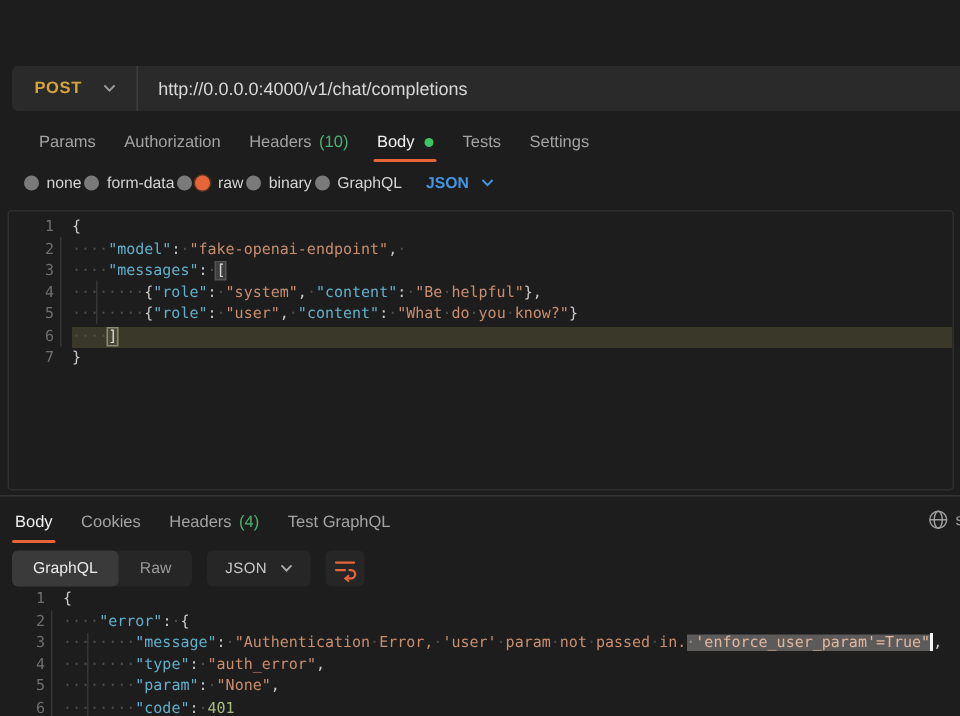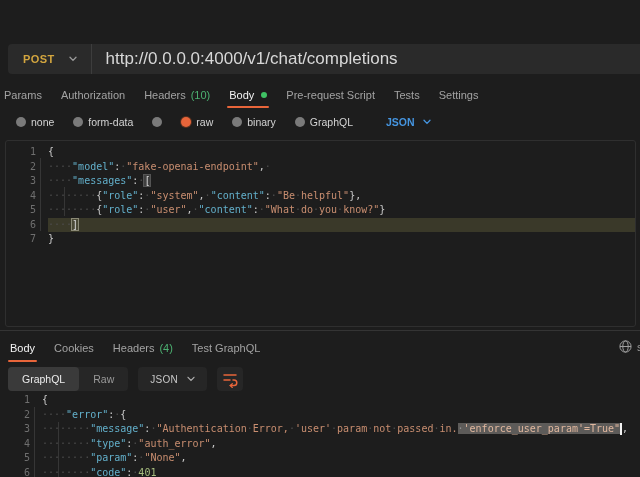--- a/index.html
+++ b/index.html
@@ -9,30 +9,30 @@
     background:#1d1d1d; font-family:"Liberation Sans", sans-serif; color:#d6d6d6;margin-top:36px;
   }
   
   .url-bar{
     position:absolute; top:8px; left:8px; right:-6px; height:30px;
     background:#2a2a2a; border-radius:4px; display:flex; align-items:center;
   }
   .method{ display:flex; align-items:center; gap:14px; padding:0 14px 0 15px; cursor:pointer; height:100%; }
   .method-label{ color:#d2a53f; font-weight:bold; font-size:11px; letter-spacing:.4px; }
   .vdiv{ width:1px; height:30px; background:#3d3d3d; }
-  .url-text{ padding-left:14px; font-size:17px; color:#d8d8d8; white-space:nowrap; }
-  
-  .req-tabs{ position:absolute; top:49px; left:4px; display:flex; gap:19px; height:19px; align-items:center; }
+  .url-text{ padding-left:14px; font-size:12px; color:#d8d8d8; white-space:nowrap; }
+  
+  .req-tabs{ position:absolute; top:49px; left:26px; display:flex; gap:19px; height:19px; align-items:center; }
   .tab{ position:relative; font-size:11px; color:#a3a3a3; display:flex; align-items:center; gap:5px; cursor:pointer; height:19px; }
   .tab.active{ color:#f2f2f2; }
   .tab .count{ color:#4cb071; }
   .tab .dot{ width:6px; height:6px; border-radius:50%; background:#3fc264; margin-left:2px; }
   .tab.active::after{ content:""; position:absolute; left:-2px; right:-2px; bottom:-4px; height:2px; background:#e8653a; border-radius:1px; }
   
-  .radio-row{ position:absolute; top:77px; left:16px; display:flex; gap:19px; align-items:center; height:18px; }
+  .radio-row{ position:absolute; top:77px; left:16px; display:flex; gap:2px; align-items:center; height:18px; }
   .radio-opt{ display:flex; align-items:center; gap:5px; cursor:pointer; }
   .radio-circle{ width:10px; height:10px; border-radius:50%; background:#7a7a7a; }
   .radio-opt.selected .radio-circle{ background:#e8653a; box-shadow:0 0 0 1px #56301f; }
   .radio-label{ font-size:10.5px; color:#d4d4d4; }
   .lang-pick{ display:flex; align-items:center; gap:8px; margin-left:14px; cursor:pointer; }
   .lang-pick .lang-label{ color:#4595e0; font-size:10.5px; font-weight:bold; }
   
   .editor{ font-family:"DejaVu Sans Mono", monospace; font-size:10px; }
   .req-editor{
     position:absolute; top:104px; left:5px; right:4px; height:187px;
@@ -91,23 +91,20 @@
       </div>
       <div class="tab">
         <span>Headers</span>
         <span class="count">(10)</span>
       </div>
       <div class="tab active">
         <span>Body</span>
         <span class="dot"></span>
       </div>
       <div class="tab">
-        <span>Pre-request Script</span>
-      </div>
-      <div class="tab">
         <span>Tests</span>
       </div>
       <div class="tab">
         <span>Settings</span>
       </div>
     </div>
 
   <div class="radio-row" id="radio-row">
       <div class="radio-opt">
         <span class="radio-circle"></span>

